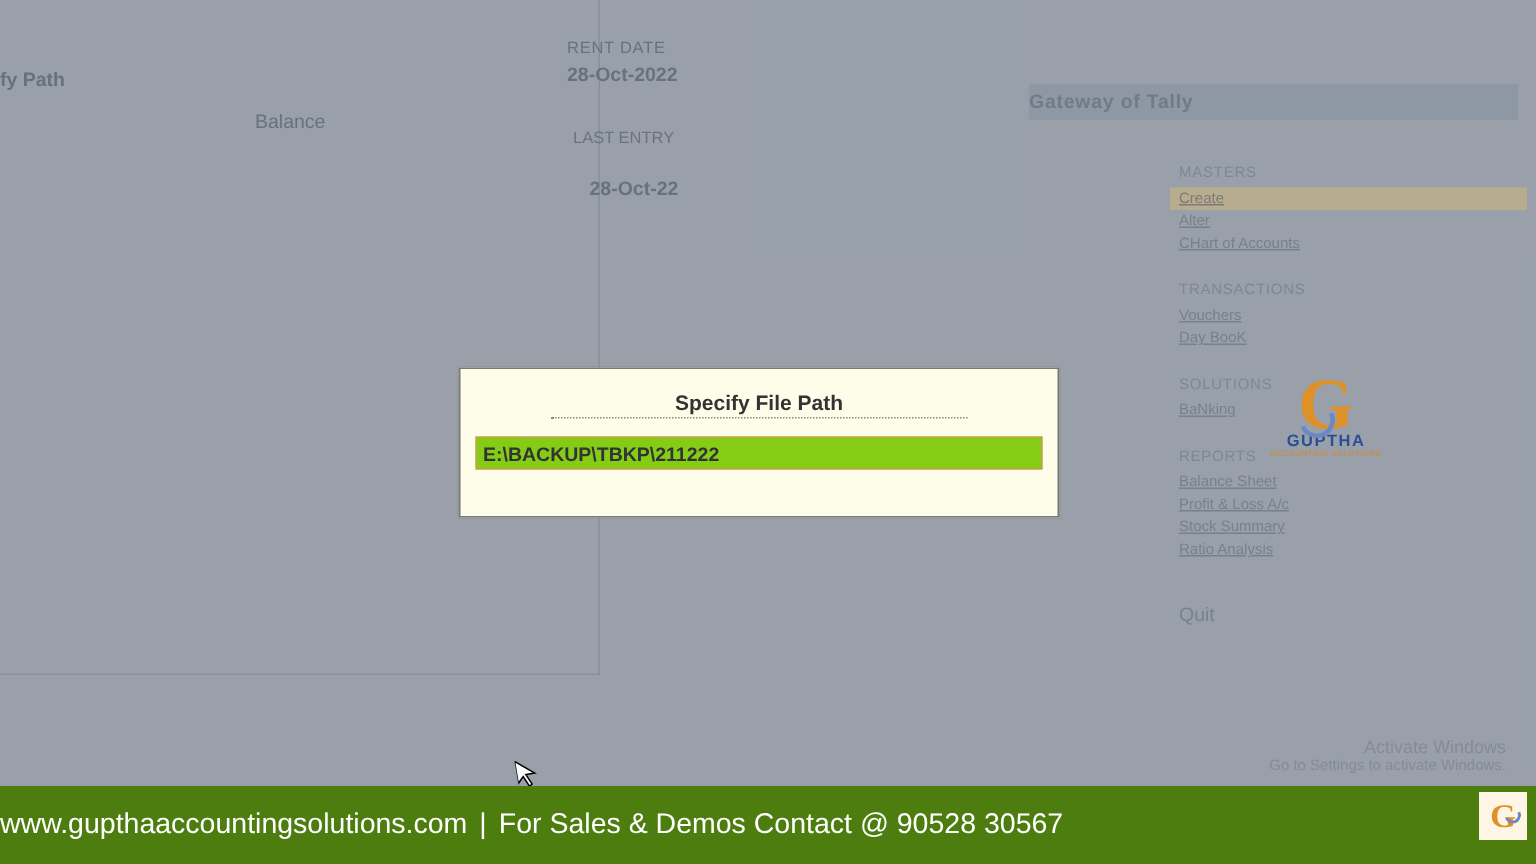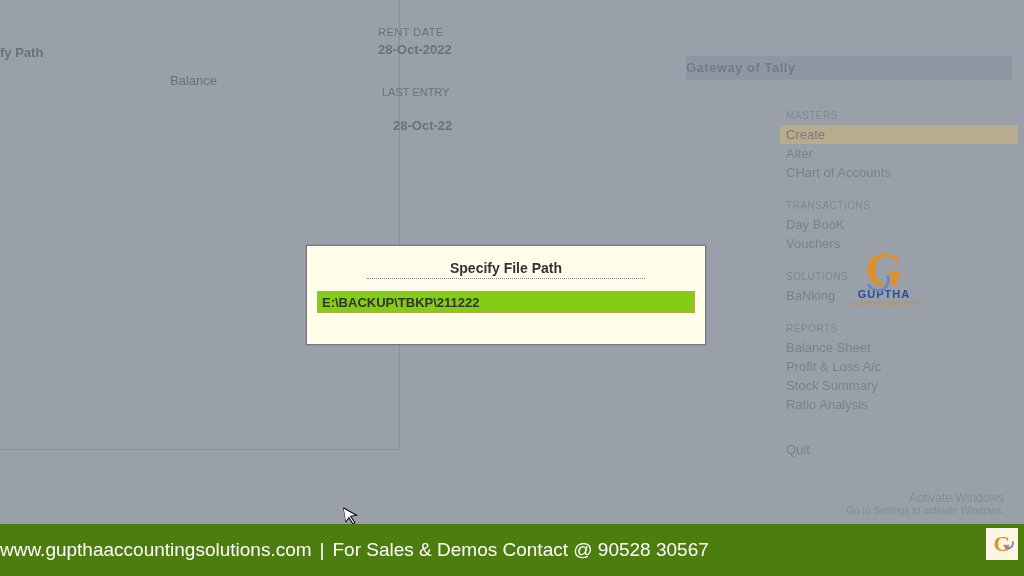--- a/index.html
+++ b/index.html
@@ -70,24 +70,25 @@
     margin-bottom:30px;
   }
   .side-section-title {
     font-size:10px;
     letter-spacing:0.5px;
     color:#7e8690;
     margin: 18px 0 4px 100px;
   }
   .side-items { margin-left:100px; }
   .side-item {
-    font-size:13px;
+    font-size:10px;
     color:#757c86;
     padding:2px 0;
     display:block;
+    text-decoration:underline;
   }
   .side-item.highlight {
     background:#d5c18a;
     padding:2px 6px;
     margin-left:-6px;
     width: calc(100% + 12px);
     color:#7a726d;
   }
 
   .display-more { margin:18px 0 0 100px; font-size:13px; color:#757c86; }
@@ -247,22 +248,22 @@
 
     <div class="side-section-title">MASTERS</div>
     <div class="side-items">
       <span class="side-item highlight">Create</span>
       <span class="side-item">Alter</span>
       <span class="side-item">CHart of Accounts</span>
     </div>
 
     <div class="side-section-title">TRANSACTIONS</div>
     <div class="side-items">
+      <span class="side-item">Vouchers</span>
       <span class="side-item">Day BooK</span>
-      <span class="side-item">Vouchers</span>
     </div>
 
     <div class="side-section-title">SOLUTIONS</div>
     <div class="side-items">
       <span class="side-item">BaNking</span>
     </div>
 
     <div class="side-section-title">REPORTS</div>
     <div class="side-items">
       <span class="side-item">Balance Sheet</span>

